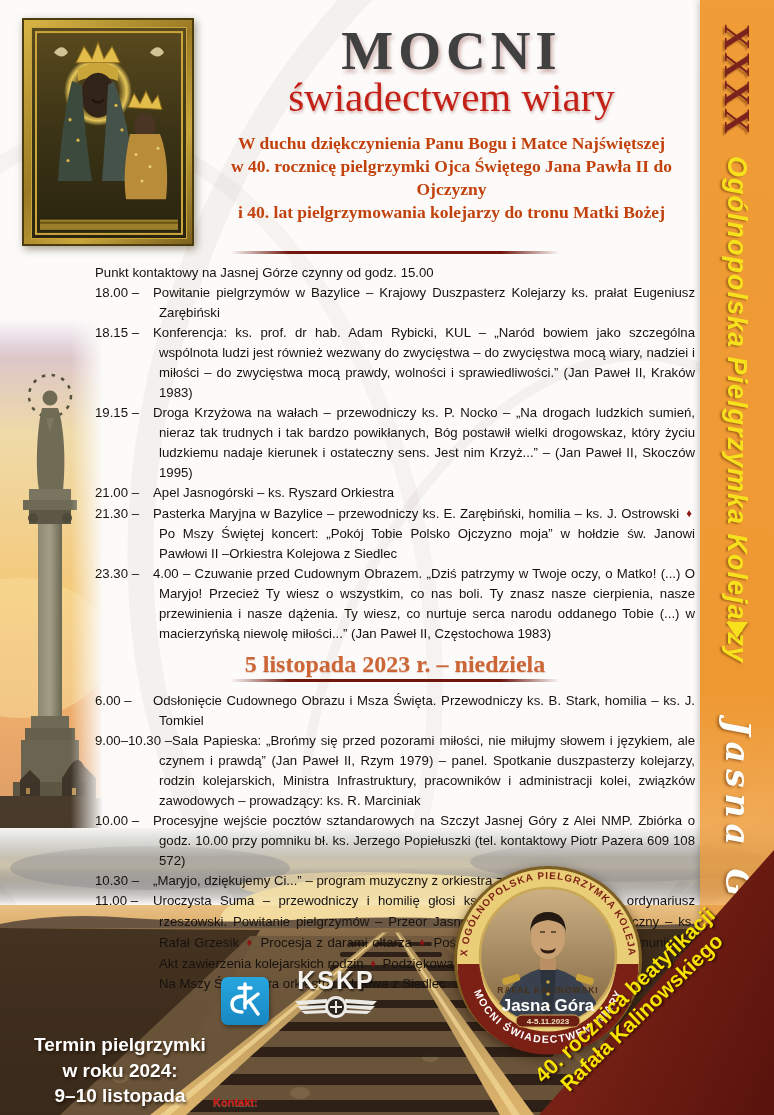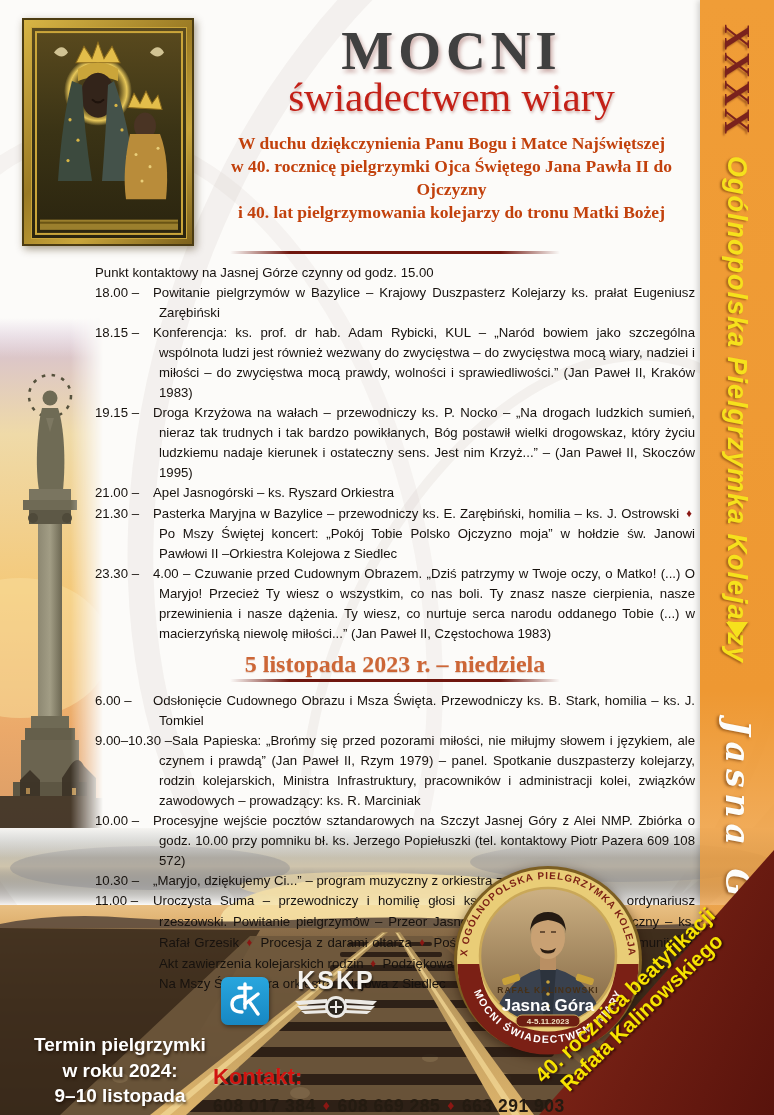--- a/index.html
+++ b/index.html
@@ -83,21 +83,21 @@
     display:flex;align-items:center;justify-content:center;box-shadow:1px 2px 4px rgba(0,0,0,0.4);}
   .logo-kskp{position:absolute;left:293px;top:968px;width:86px;z-index:55;text-align:center;}
   .kskp-text{font-weight:bold;font-size:25px;letter-spacing:2px;color:#f4f2ee;
     text-shadow:1px 2px 2px rgba(20,15,10,0.7);line-height:1;}
 
   
   .termin{position:absolute;left:16px;top:1032px;width:208px;z-index:60;text-align:center;
     font-weight:bold;font-size:19px;line-height:1.35;color:#ffffff;
     text-shadow:1px 2px 3px rgba(30,15,5,0.8);}
   .kontakt{position:absolute;left:213px;top:1064px;width:480px;z-index:60;}
-  .kontakt-label{color:#d01510;font-weight:bold;font-size:22px;text-shadow:0 1px 1px rgba(255,240,220,0.4);}
+  .kontakt-label{color:#d01510;font-weight:bold;font-size:11px;text-shadow:0 1px 1px rgba(255,240,220,0.4);margin-top:32px;}
   .phones{margin-top:6px;font-weight:bold;font-size:17.5px;color:#241b11;letter-spacing:0.5px;}
   .dia2{color:#8a1713;padding:0 7px;font-size:0.8em;vertical-align:2px;}
 </style>
 </head>
 <body>
 
 <div class="arc arc1"></div>
 <div class="arc arc2"></div>
 <div class="arc arc3"></div>
 

